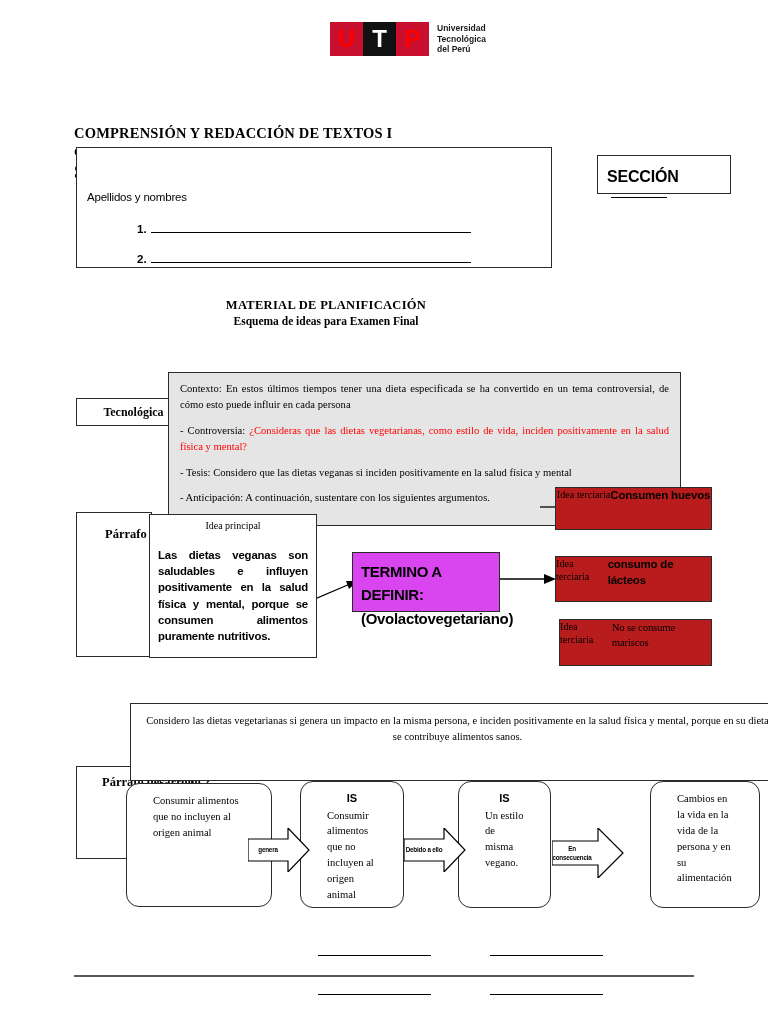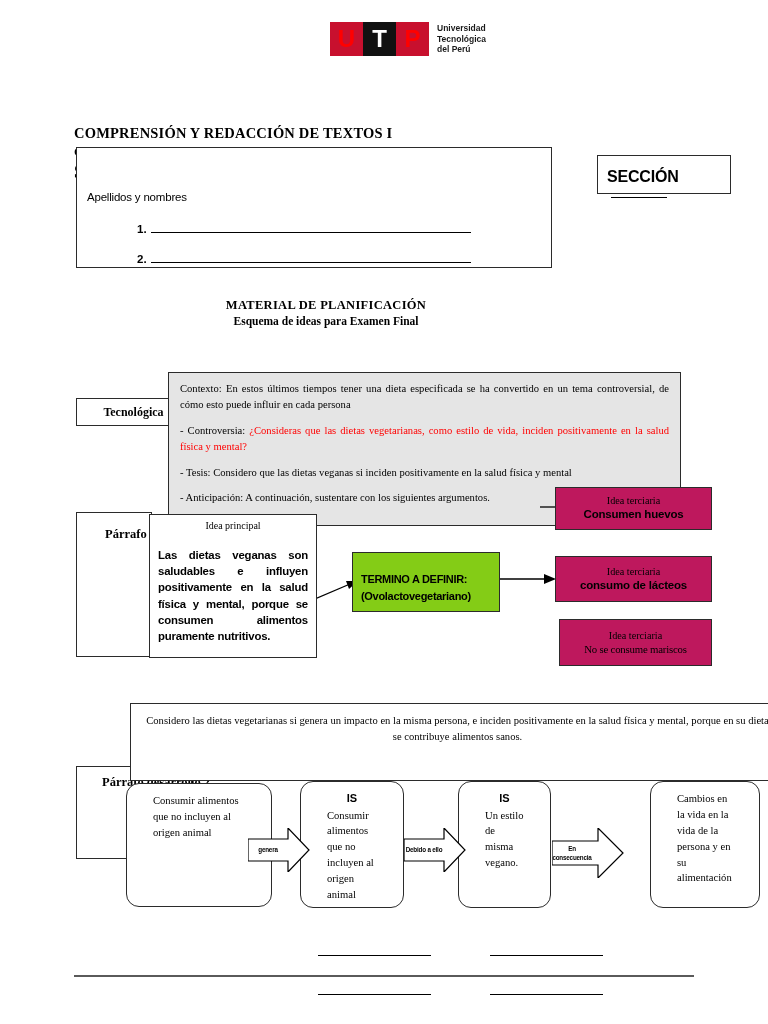--- a/index.html
+++ b/index.html
@@ -59,22 +59,22 @@
                display:flex;align-items:center;justify-content:center;
                font-weight:bold;font-size:12px;}
   .intro-box{position:absolute;left:168px;top:343px;width:513px;height:154px;
              border:1.3px solid #2b2b2b;background:#e5e5e5;z-index:2;
              box-sizing:border-box;padding:8px 11px 0 11px;margin-top:29px;}
   .intro-box p{margin:0 0 9px 0;font-size:10.6px;line-height:1.55;text-align:justify;}
   .red{color:#FF0000;}
   .jst{text-align:justify;}
 
   
-  .terc{position:absolute;border:1.4px solid #2b2b2b;background:#be185d;box-sizing:border-box;
-        display:flex;flex-direction:column;align-items:center;justify-content:center;z-index:4;}
+  .terc{position:absolute;border:1.4px solid #2b2b2b;background:#b91c1c;box-sizing:border-box;
+        display:flex;flex-direction:row;align-items:flex-start;justify-content:center;z-index:4;}
   .terc .cap{font-size:10.2px;line-height:1.3;}
   .terc .val{font-family:"Liberation Sans",sans-serif;font-size:11.5px;font-weight:bold;
              letter-spacing:-.2px;line-height:1.35;}
   .terc.t1{left:555px;top:487px;width:157px;height:43px;}
   .terc.t2{left:555px;top:556px;width:157px;height:46px;}
   .terc.t3{left:559px;top:619px;width:153px;height:47px;}
   .terc.t3 .val,.terc.t2 .val{font-family:"Liberation Serif",serif;font-weight:normal;font-size:10.8px;}
   .terc.t2 .val{font-family:"Liberation Sans",sans-serif;font-weight:bold;font-size:11.5px;}
 
   
@@ -83,22 +83,22 @@
   .par1-label .txt{position:absolute;left:28px;top:12px;width:150px;font-weight:bold;font-size:12.5px;
                    line-height:1.45;}
   .idea-principal{position:absolute;left:149px;top:514px;width:168px;height:144px;
                   border:1.4px solid #2b2b2b;background:#fff;z-index:3;box-sizing:border-box;
                   padding:5px 8px 0 8px;}
   .idea-principal .cap{text-align:center;font-size:10px;line-height:1.2;}
   .idea-principal .body{font-family:"Liberation Sans",sans-serif;font-size:11.4px;font-weight:bold;
                         text-align:justify;line-height:1.42;letter-spacing:-.2px;margin-top:15px;}
 
   .termino{position:absolute;left:352px;top:552px;width:148px;height:60px;
-           border:1.4px solid #2b2b2b;background:#84cc16;z-index:3;box-sizing:border-box;
-           padding:18px 8px;font-family:"Liberation Sans",sans-serif;font-size:11px;
+           border:1.4px solid #2b2b2b;background:#d946ef;z-index:3;box-sizing:border-box;
+           padding:7px 8px;font-family:"Liberation Sans",sans-serif;font-size:15px;
            font-weight:bold;letter-spacing:-.3px;line-height:1.55;}
 
   
   .conn{position:absolute;z-index:2;}
 
   
   .par2-label{left:76px;top:766px;width:116px;height:93px;z-index:1;}
   .par2-label .txt{position:absolute;left:25px;top:6px;width:160px;font-weight:bold;font-size:12.5px;
                    line-height:1.5;}
   .p2-banner{position:absolute;left:130px;top:703px;width:655px;height:78px;

